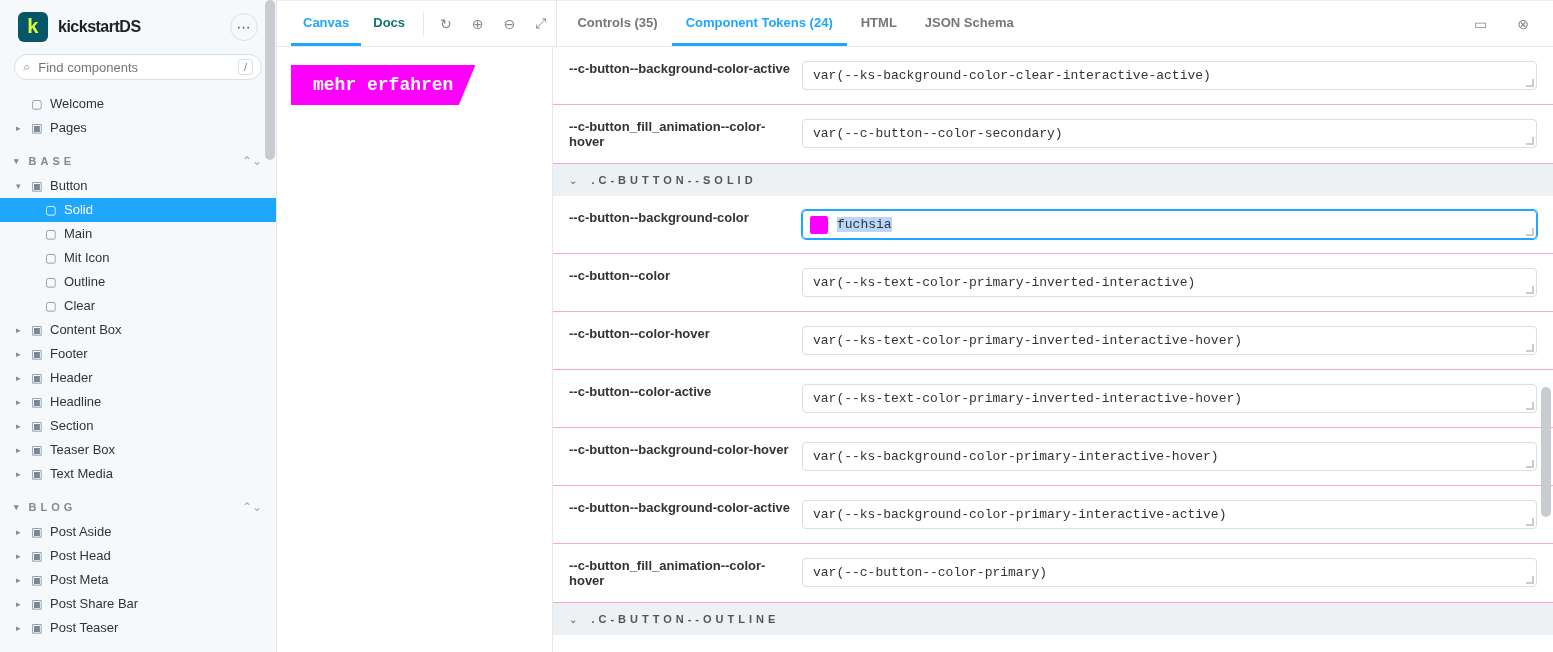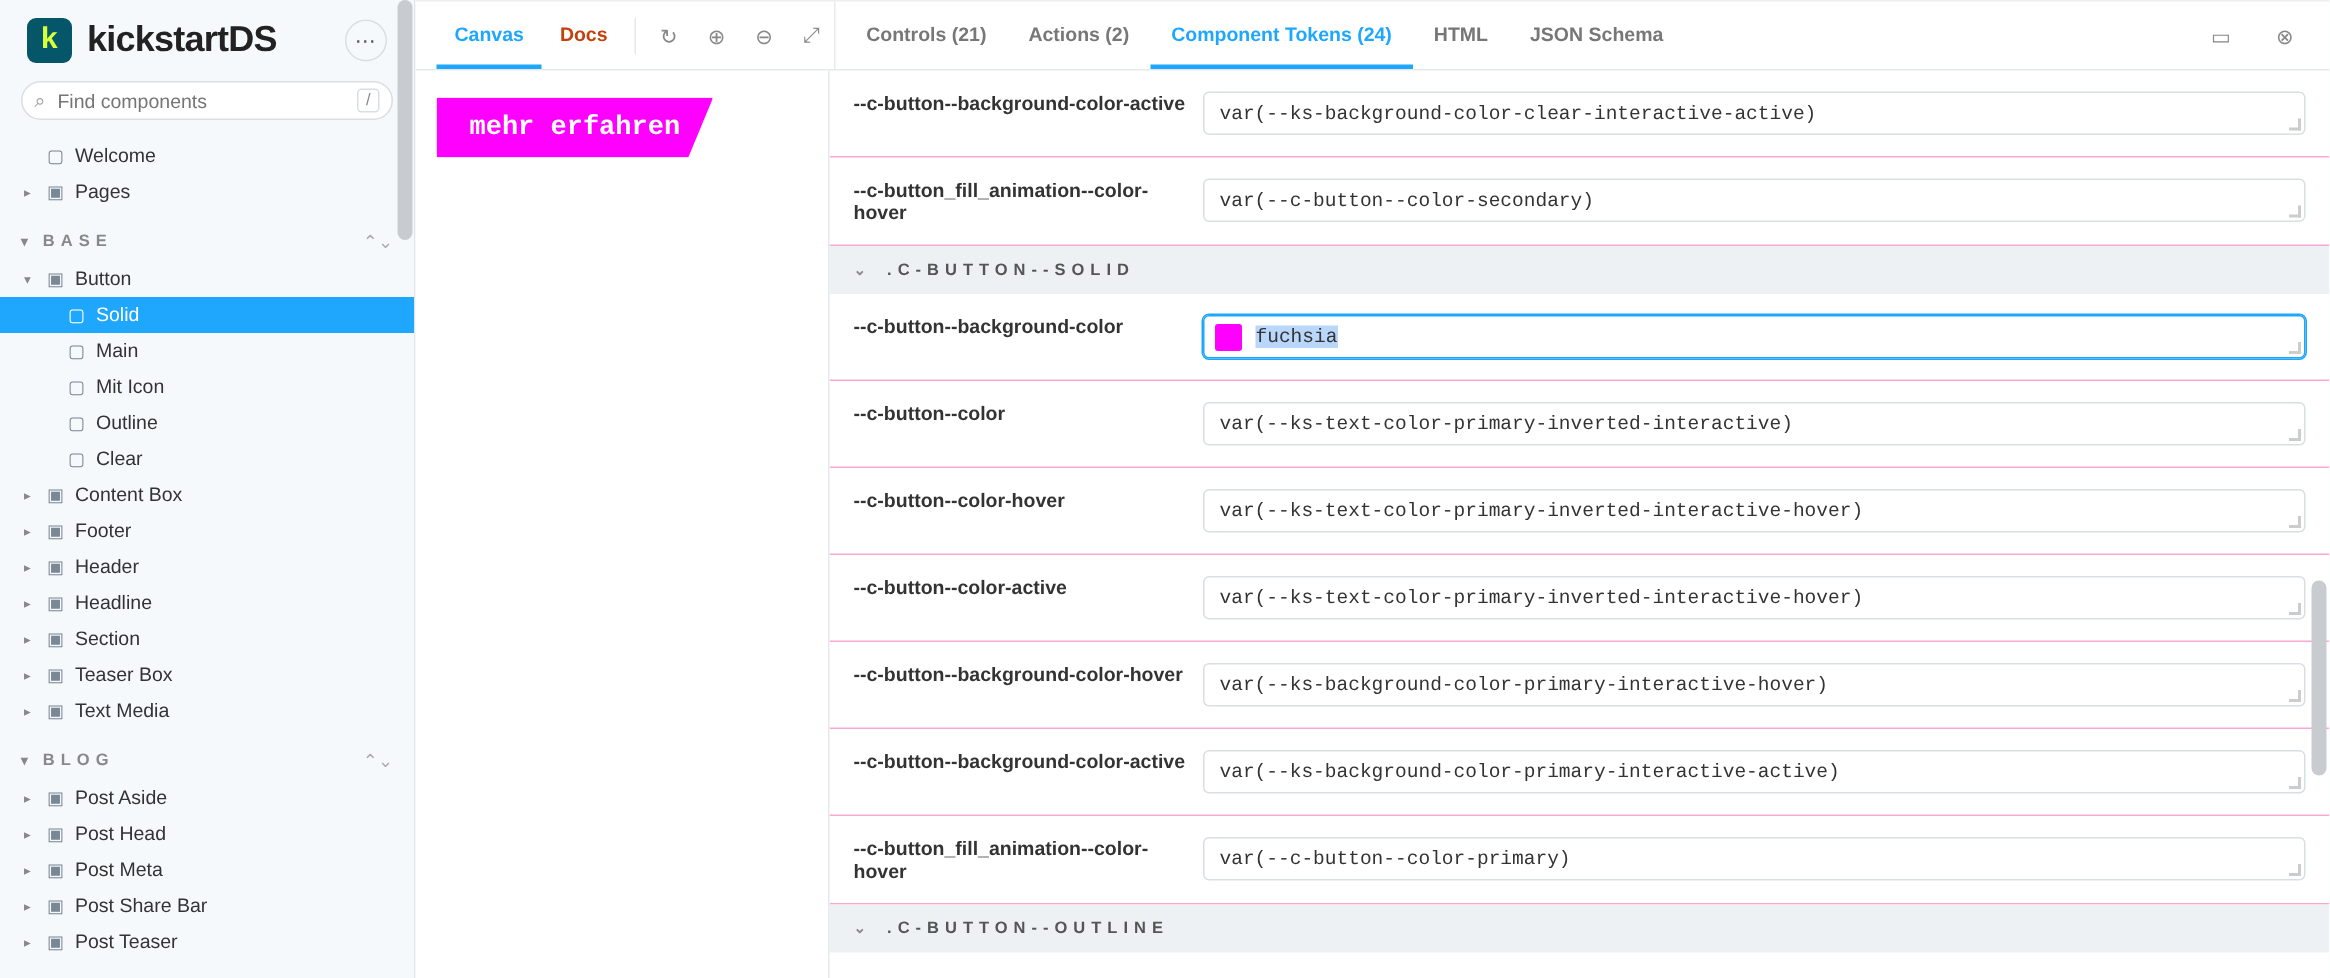--- a/index.html
+++ b/index.html
@@ -33,21 +33,21 @@
 .logo { display:flex; align-items:center; gap:10px; }
 .logo-mark {
   width:30px; height:30px;
   background:#06566a;
   border-radius:6px;
   display:flex; align-items:center; justify-content:center;
   color:#d7ff3c;
   font-weight:800; font-size:20px;
   font-family: "Courier New", monospace;
 }
-.logo-text { font-weight:800; font-size:24px; color:#222; letter-spacing:-0.5px; }
+.logo-text { font-weight:800; font-size:16px; color:#222; letter-spacing:-0.5px; }
 .menu-btn {
   width:28px; height:28px; border-radius:50%;
   border:1px solid #d9dee3;
   display:flex; align-items:center; justify-content:center;
   color:#555; cursor:pointer; background:#fff0;
   font-size: 14px;
   letter-spacing: 1px;
 }
 .search-wrap { padding: 4px 14px 10px 14px; }
 .search {
@@ -96,21 +96,21 @@
   display:flex; align-items:center;
   border-bottom:1px solid #e6e9ec;
 }
 .topbar-left {
   display:flex; align-items:center;
   padding-left:14px;
   border-right:1px solid #e6e9ec;
 }
 .tab {
   padding: 14px 12px 13px 12px;
-  font-size:13px; font-weight:700; color:#c2410c; cursor:pointer;
+  font-size:13px; font-weight:700; color:#0f766e; cursor:pointer;
   border-bottom:3px solid transparent;
 }
 .tab.active { color:#1ea7fd; border-bottom-color:#1ea7fd; }
 .icon-btn {
   padding: 12px 10px; color:#888; cursor:pointer; font-size:14px;
 }
 .vert-sep { width:1px; height:24px; background:#e6e9ec; margin:0 6px; }
 .topbar-right-tabs {
   display:flex; align-items:center; flex:1; padding-left:6px;
 }
@@ -341,22 +341,21 @@
       <div class="topbar-left" id="left-tabs">
           <div class="tab active">Canvas</div>
           <div class="tab">Docs</div>
           <div class="vert-sep"></div>
           <span class="icon-btn">↻</span>
           <span class="icon-btn">⊕</span>
           <span class="icon-btn">⊖</span>
           <span class="icon-btn">⤢</span>
         </div>
       <div class="topbar-right-tabs" id="panel-tabs">
-          <div class="tab2">Controls (21)</div>
-          <div class="tab2">Actions (2)</div>
+          <div class="tab2">Controls (35)</div>
           <div class="tab2 active">Component Tokens (24)</div>
           <div class="tab2">HTML</div>
           <div class="tab2">JSON Schema</div>
         </div>
       <div class="topbar-far">
         <span class="icon-btn">▭</span>
         <span class="icon-btn">⊗</span>
       </div>
     </div>
 

